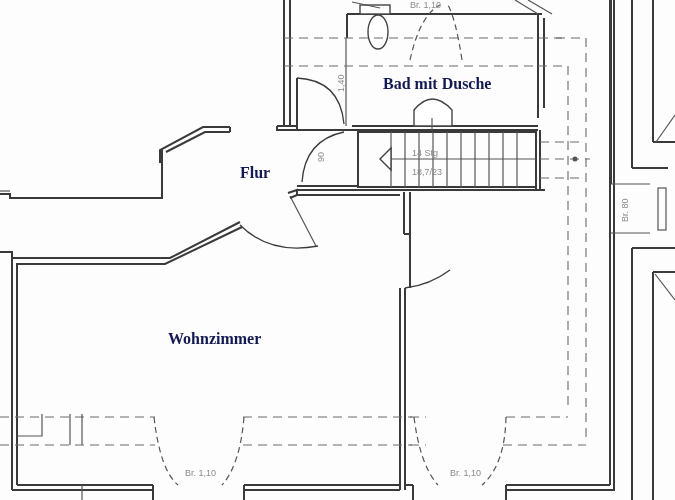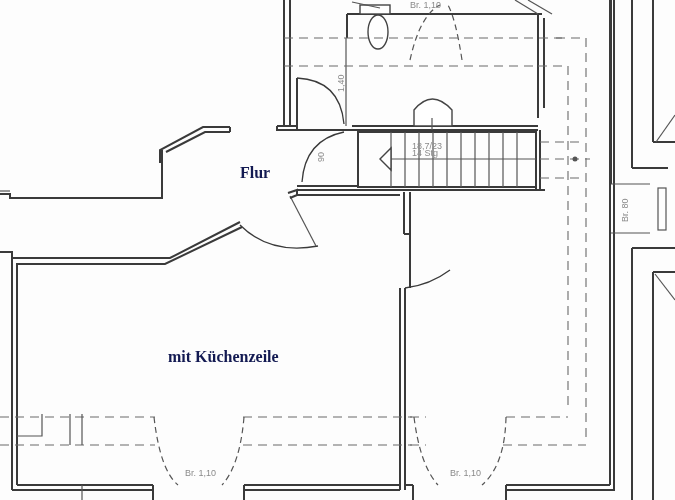--- a/index.html
+++ b/index.html
@@ -183,24 +183,25 @@
       <rect class="wall-thin" x="658" y="188" width="8" height="42"></rect>
       <line class="wall-thin" x1="611" y1="233" x2="650" y2="233"></line>
       <line class="wall" x1="632" y1="248" x2="632" y2="500"></line>
       <line class="wall" x1="632" y1="248" x2="675" y2="248"></line>
       <line class="wall" x1="653" y1="272" x2="653" y2="500"></line>
       <line class="wall" x1="653" y1="272" x2="675" y2="272"></line>
       <line class="wall-thin" x1="655" y1="274" x2="675" y2="300"></line>
     </g>
   </svg>
 
+  <div class="room-label" style="left:383px; top:74px;">Bad mit Dusche</div>
   <div class="room-label" style="left:240px; top:163px;">Flur</div>
-  <div class="room-label" style="left:168px; top:347px;">mit Küchenzeile</div>
+  <div class="room-label" style="left:168px; top:329px;">Wohnzimmer</div>
 
   <div class="dim-label" style="left:410px; top:0px;">Br. 1,10</div>
   <div class="dim-label vert" style="left:336px; top:92px;">1,40</div>
   <div class="dim-label vert" style="left:316px; top:162px;">90</div>
   <div class="dim-label" style="left:412px; top:148px;">14 Stg</div>
-  <div class="dim-label" style="left:412px; top:141px;">18,7/23</div>
+  <div class="dim-label" style="left:412px; top:167px;">18,7/23</div>
   <div class="dim-label vert" style="left:620px; top:222px;">Br. 80</div>
   <div class="dim-label" style="left:185px; top:468px;">Br. 1,10</div>
   <div class="dim-label" style="left:450px; top:468px;">Br. 1,10</div>
 </div>
 
 </body></html>

